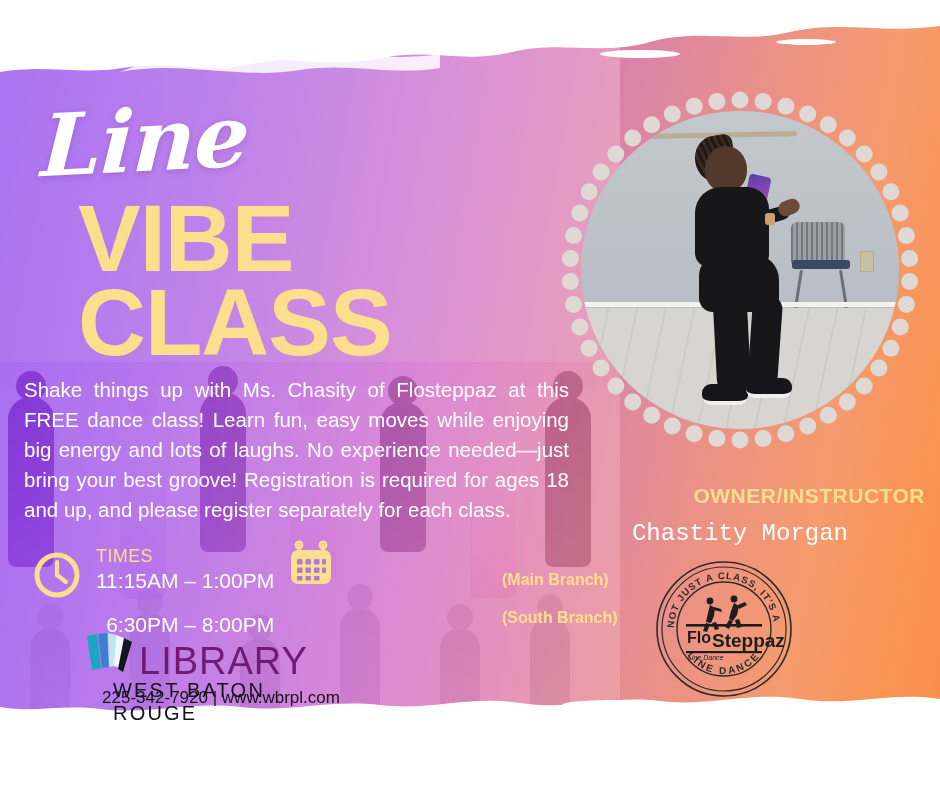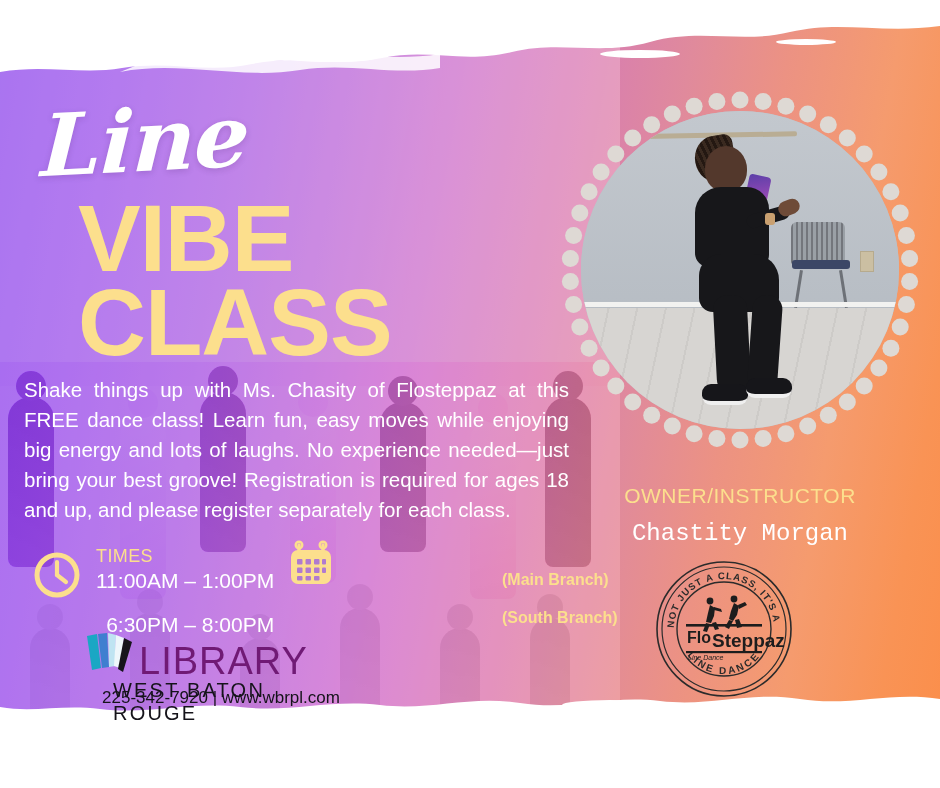--- a/index.html
+++ b/index.html
@@ -171,22 +171,22 @@
   .ph-cuff{position:absolute;left:58%;top:32%;width:10px;height:12px;border-radius:3px;background:#c9a070;}
   .ph-fan{position:absolute;left:51%;top:20%;width:22px;height:66px;border-radius:4px;transform:rotate(12deg);
     background:linear-gradient(160deg,#5b3fa8,#a14bb8 45%,#3f3d9e);}
   .ph-hips{position:absolute;left:37%;top:45%;width:80px;height:58px;border-radius:22px 26px 14px 14px;background:#17171a;}
   .ph-leg{position:absolute;left:42%;top:58%;width:34px;height:98px;border-radius:14px;background:#17171a;transform:rotate(-3deg);}
   .ph-leg2{position:absolute;left:53%;top:58%;width:30px;height:96px;border-radius:14px;background:#17171a;transform:rotate(4deg);}
   .ph-shoe1{position:absolute;left:38%;top:86%;width:46px;height:17px;border-radius:9px;background:#16161a;border-bottom:4px solid #efefef;}
   .ph-shoe2{position:absolute;left:52%;top:84%;width:46px;height:16px;border-radius:9px;background:#16161a;border-bottom:4px solid #efefef;}
 
   .owner-head{
-    position:absolute;left:555px;top:484px;width:370px;text-align:center;
-    font-family:"Liberation Sans",sans-serif;font-size:21px;letter-spacing:.5px;color:#fcdf8d;
+    position:absolute;left:555px;top:484px;width:370px;text-align:right;
+    font-family:"Liberation Sans",sans-serif;font-size:21px;letter-spacing:.5px;color:#fcdf8d;font-weight:bold;
   }
   .owner-name{
     position:absolute;left:555px;top:520px;width:370px;text-align:center;
     font-family:Liberation Mono, monospace;font-size:24px;color:#ffffff;font-weight:300;
   }
 
   
   .stamp{position:absolute;left:654px;top:559px;width:140px;height:140px;}
   .stamp svg{display:block;}
 
@@ -257,21 +257,21 @@
     <div class="info-block times">
       <span class="ico">
         <svg width="50" height="50" viewBox="0 0 50 50">
           <circle cx="25" cy="25" r="20" fill="none" stroke="#fcdf8d" stroke-width="5"></circle>
           <line x1="25" y1="25" x2="25" y2="12" stroke="#fcdf8d" stroke-width="4.2" stroke-linecap="round"></line>
           <line x1="25" y1="25" x2="34" y2="32" stroke="#fcdf8d" stroke-width="4.2" stroke-linecap="round"></line>
         </svg>
       </span>
       <span class="info-text">
         <span class="info-head" style="display:block">TIMES</span>
-        <span class="info-l1" style="display:block">11:00AM – 1:00PM</span>
+        <span class="info-l1" style="display:block">11:15AM – 1:00PM</span>
         <span class="info-l2" style="display:block">6:30PM – 8:00PM</span>
       </span>
     </div>
 
     <div class="info-block dates">
       <span class="ico">
         <svg width="50" height="50" viewBox="0 0 50 50">
           <rect x="5" y="10" width="40" height="34" rx="7" fill="#fcdf8d"></rect>
           <path d="M13 12 V5" stroke="#fcdf8d" stroke-width="3.4" stroke-linecap="round" fill="none"></path>
           <path d="M37 12 V5" stroke="#fcdf8d" stroke-width="3.4" stroke-linecap="round" fill="none"></path>

